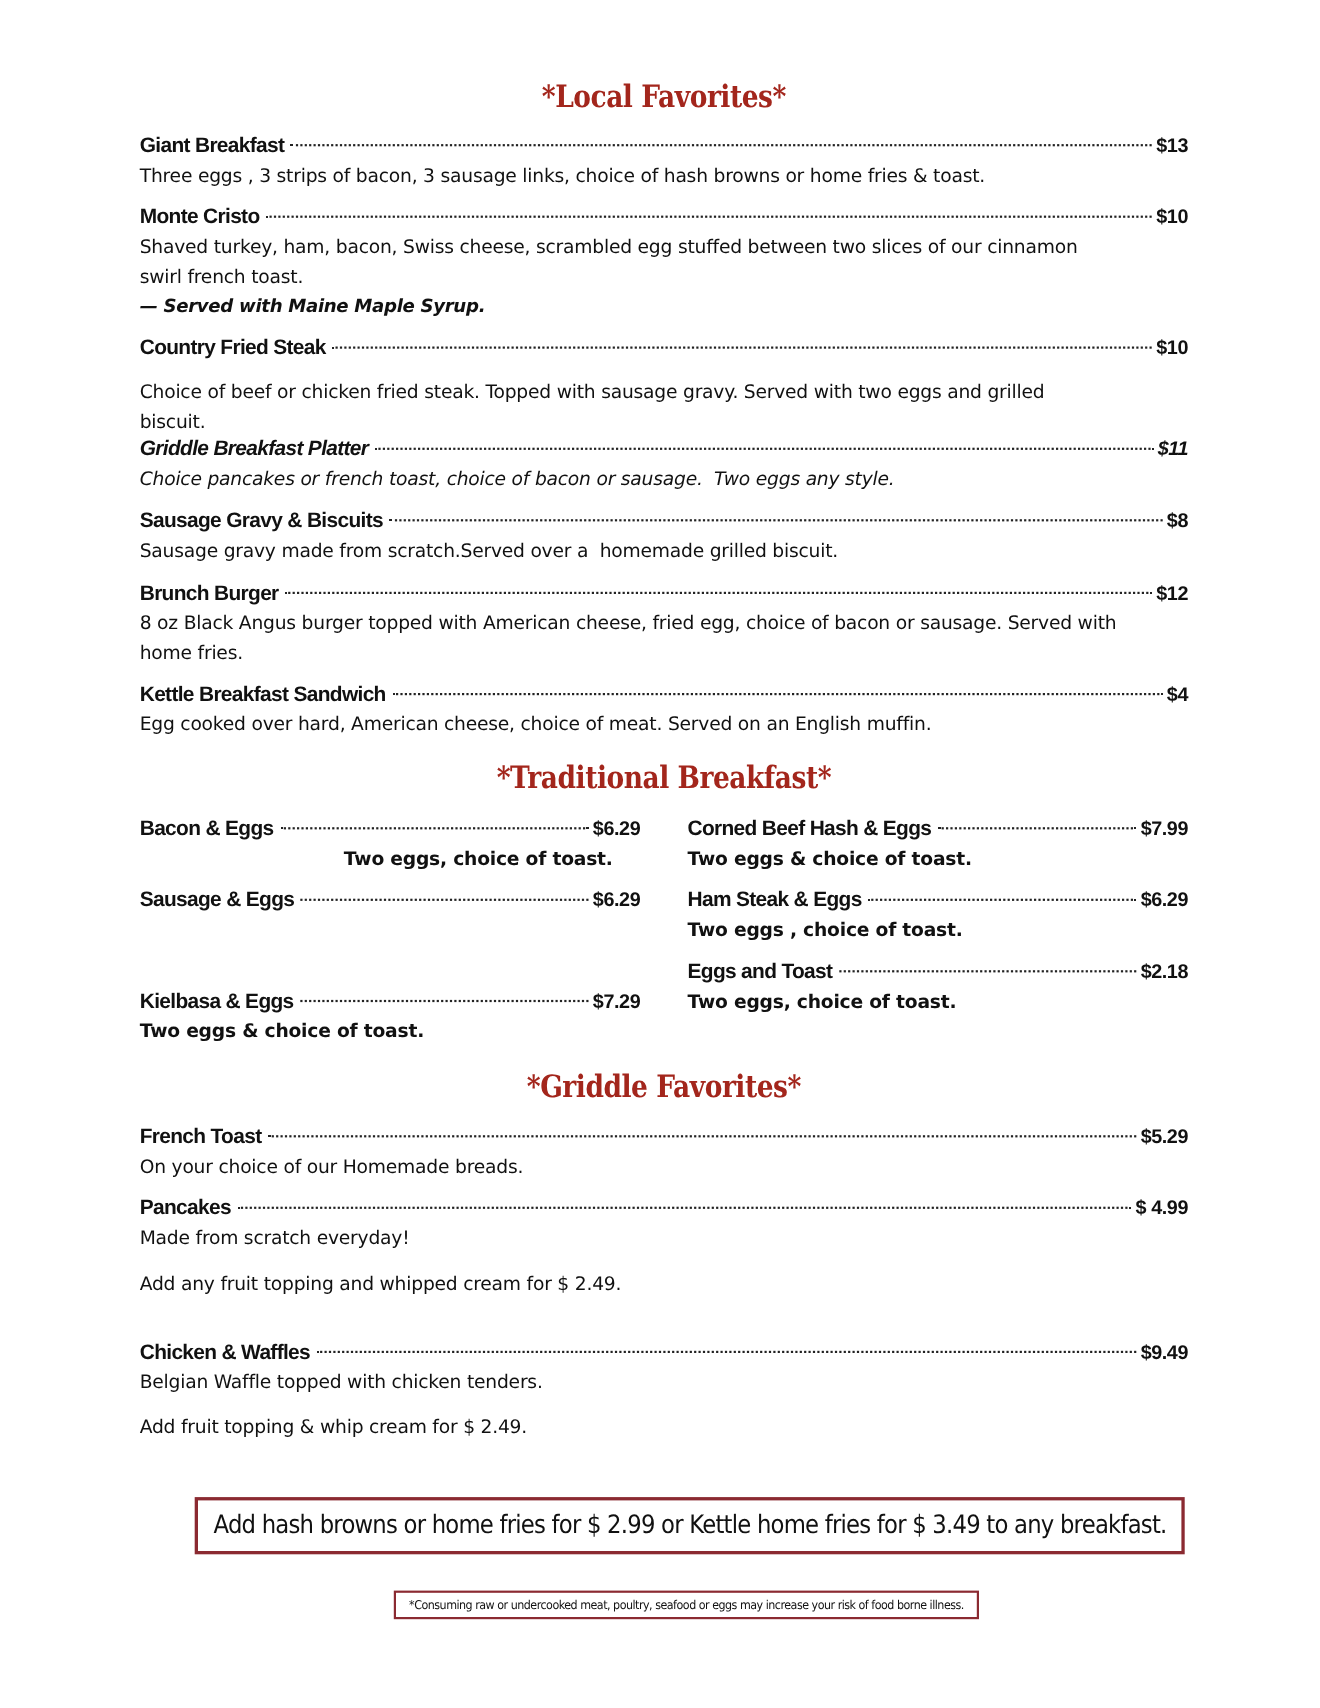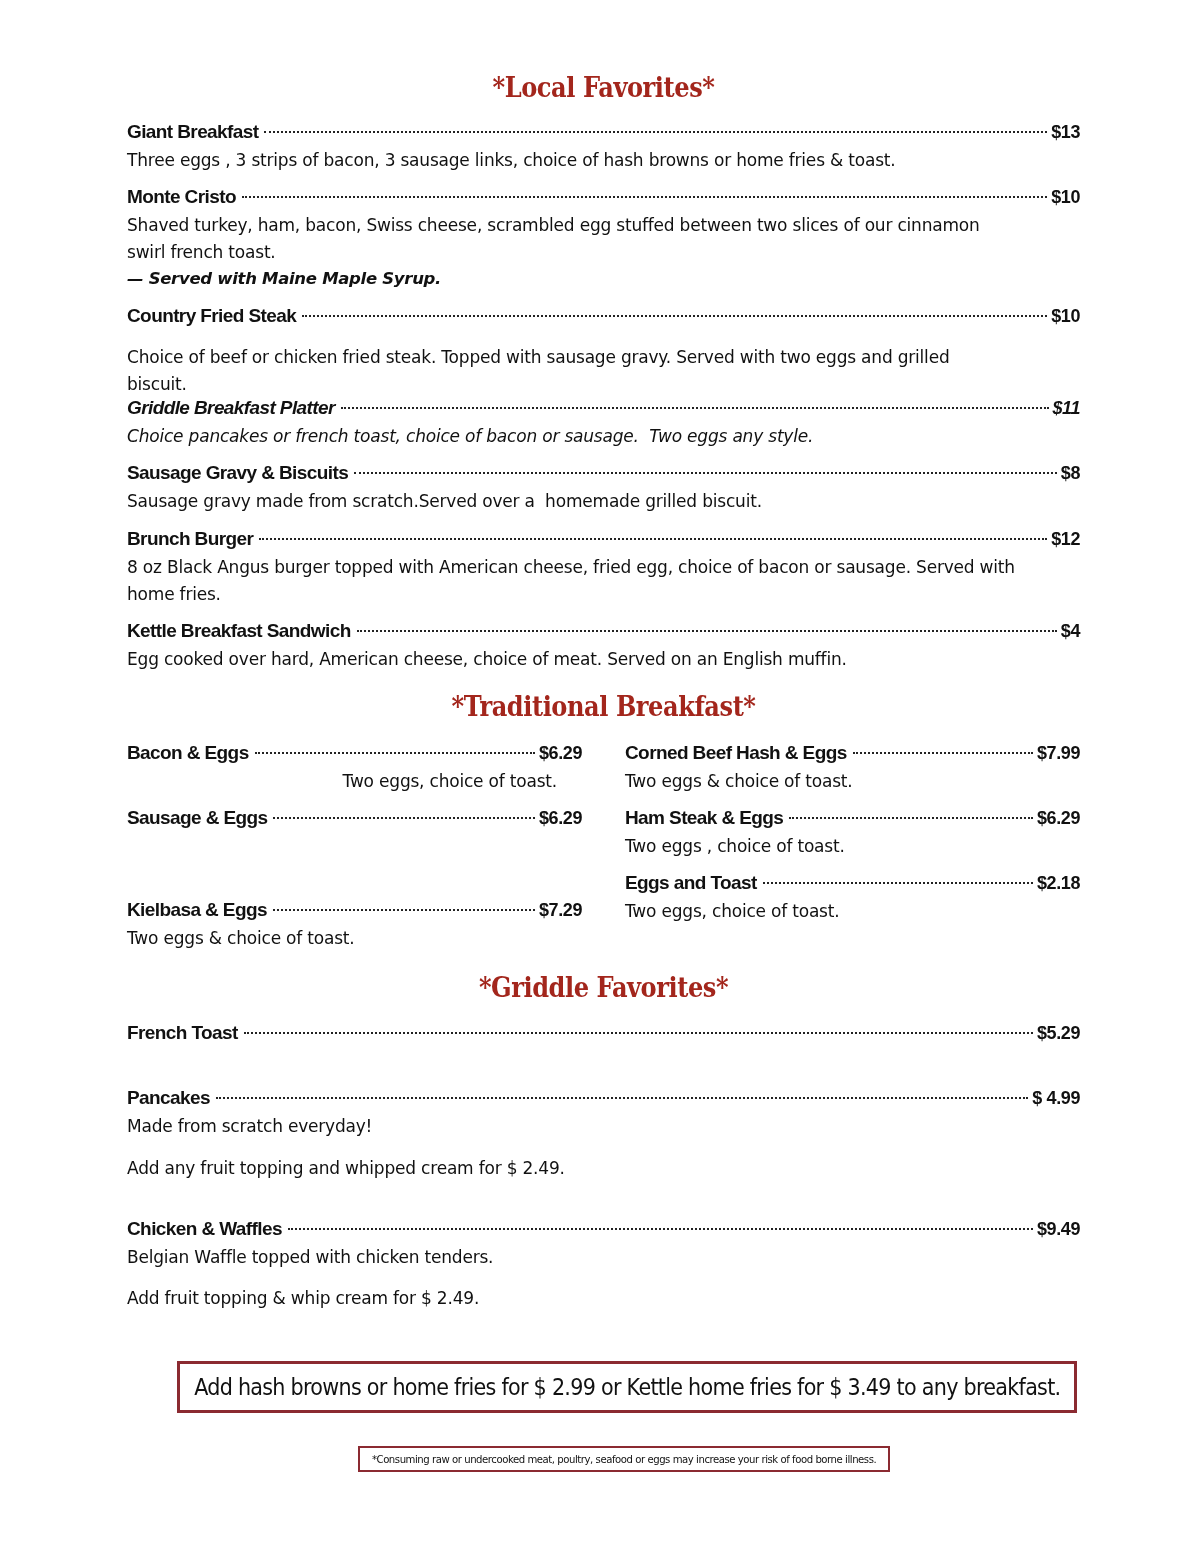--- a/index.html
+++ b/index.html
@@ -81,20 +81,21 @@
     .item-note {
       font-family: "DejaVu Sans", sans-serif;
       font-style: italic;
       font-weight: bold;
       font-size: 16.5px;
       line-height: 26px;
       letter-spacing: -0.3px;
     }
     .col-item .item-desc {
       width: 430px;
+      font-weight: bold;
     }
     .addon-box {
       position: absolute;
       left: 177px;
       top: 1361px;
       width: 894px;
       height: 46px;
       border: 3px solid #8b2a31;
       box-sizing: content-box;
       display: flex;
@@ -256,20 +257,21 @@
   </div>
 
   <h2 class="section-heading" style="top:971px;">*Griddle Favorites*</h2>
 
   <div class="item" style="top:1021px;">
     <div class="item-head">
       <span class="item-name">French Toast</span>
       <span class="leader"></span>
       <span class="item-price">$5.29</span>
     </div>
+    <div class="item-desc">On your choice of our Homemade breads.</div>
   </div>
 
   <div class="item" style="top:1086px;">
     <div class="item-head">
       <span class="item-name">Pancakes</span>
       <span class="leader"></span>
       <span class="item-price">$ 4.99</span>
     </div>
     <div class="item-desc">Made from scratch everyday!</div>
   </div>

